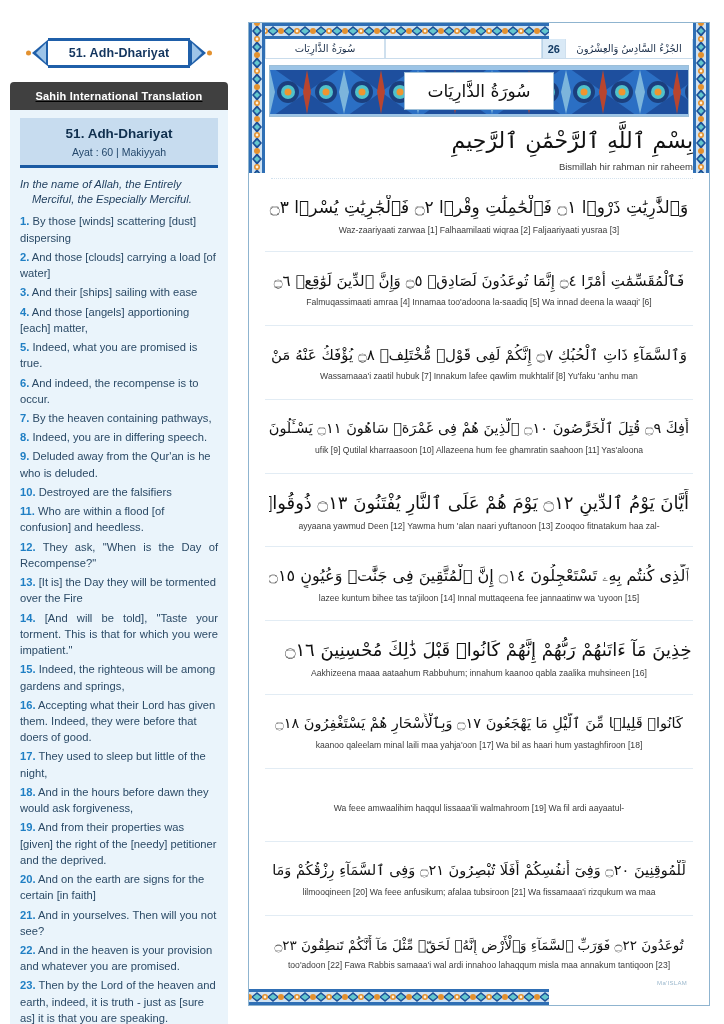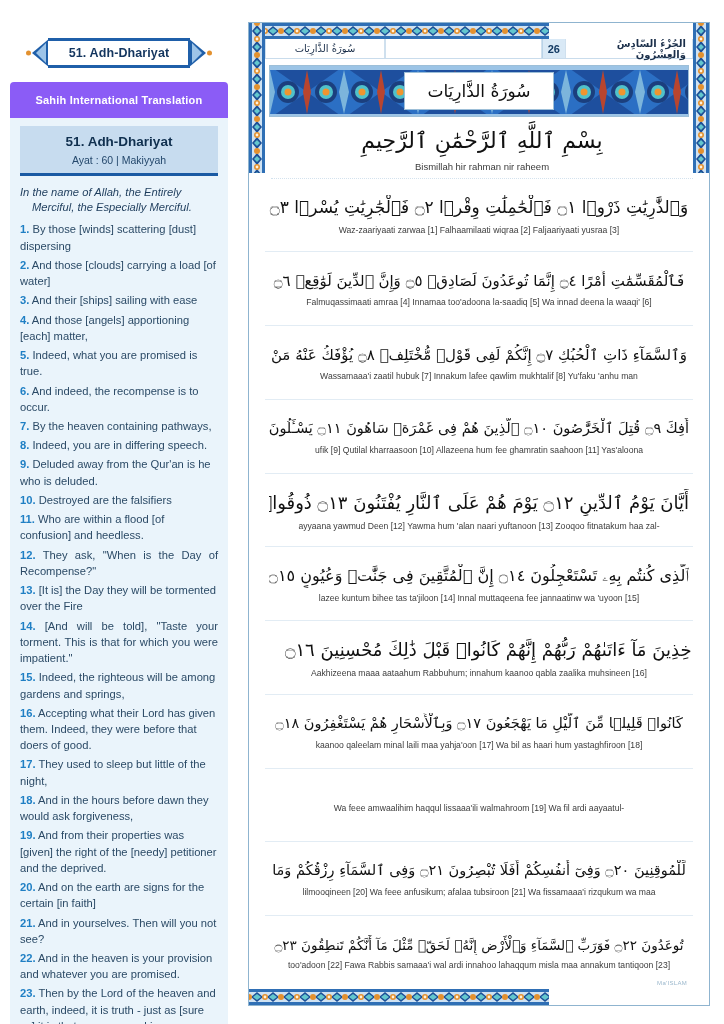--- a/index.html
+++ b/index.html
@@ -33,24 +33,24 @@
   .ribbon-title {
     font-size: 12.5px; font-weight: bold; color: #14365f; letter-spacing: .1px;
   }
   .ribbon-cap { position: absolute; top: 0; width: 24px; height: 30px; }
   .ribbon-cap.left  { left: 0;  }
   .ribbon-cap.right { right: 0; }
   .ribbon-cap svg { display: block; }
 
   .sec-header {
     margin: 14px 10px 0 10px;
-    background: #8b5cf6;
+    background: #404040;
     border-radius: 4px 4px 0 0;
-    height: 36px;
-    display: flex; align-items: center; justify-content: center;
+    height: 28px;
+    display: flex; align-items: center; justify-content: center; text-decoration: underline;
   }
   .sec-header span {
     color: #ffffff; font-size: 11px; font-weight: bold; letter-spacing: .2px;
   }
 
   .panel {
     margin: 0 10px 0 10px;
     background: #eaf4fb;
     padding: 8px 10px 10px 10px;
     min-height: 900px;
@@ -116,21 +116,21 @@
   .rh-box {
     display: flex; align-items: center; justify-content: center;
     background: #ffffff;
     border-left: 1px solid #cfe0ee; border-right: 1px solid #cfe0ee;
     font-family: "DejaVu Sans", sans-serif;
     font-size: 10px; color: #1b2f4a; direction: rtl;
     padding: 0 6px;
   }
   .rh-surah { width: 120px; }
   .rh-mid { flex: 1; }
-  .rh-juz { width: 128px; gap: 5px; font-weight: bold; }
+  .rh-juz { width: 128px; gap: 5px; }
   .rh-pageno {
     background: #d9e9f6; color: #123a63; font-weight: bold;
     font-family: "Liberation Sans", sans-serif;
     font-size: 11px; padding: 0 5px; height: 100%;
     display: flex; align-items: center; border-left: 1px solid #b9d3e8;
   }
 
   .title-banner {
     margin: 6px 4px 0 4px; height: 52px;
     position: relative;
@@ -144,21 +144,21 @@
     background: #ffffff; border: 1px solid #9dbfd8;
     display: flex; align-items: center; justify-content: center;
     z-index: 3;
   }
   .tb-plate span {
     font-family: "DejaVu Sans", sans-serif;
     font-size: 17px; color: #101010; direction: rtl;
   }
 
   .bism {
-    text-align: center; padding: 10px 0 6px 0;
+    text-align: right; padding: 10px 0 6px 0;
     border-bottom: 1px dotted #d3e2ee;
     flex: 0 0 auto;
     margin-left: 6px;
   }
   .bism .ar {
     font-family: "DejaVu Sans", sans-serif;
     font-size: 22px; color: #111; direction: rtl; line-height: 1.25;
   }
   .bism .tr {
     font-size: 9.5px; color: #3a3a3a; margin-top: 6px;

